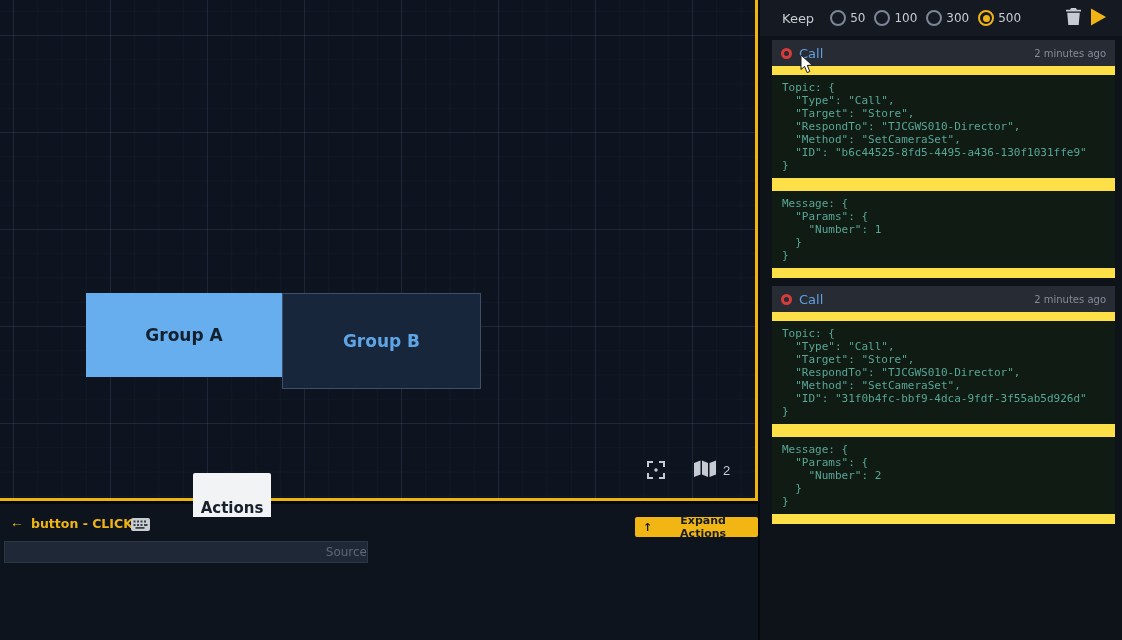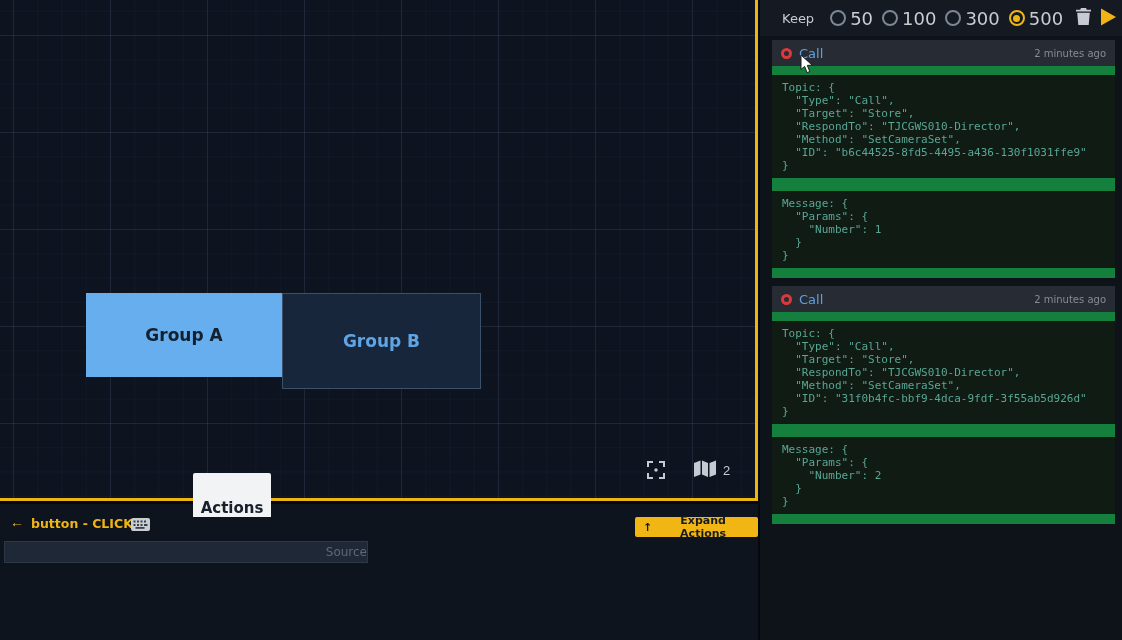--- a/index.html
+++ b/index.html
@@ -63,38 +63,38 @@
   .src-input { left:4px;  width:364px; }
   .tgt-input { left:374px; width:363px; }
 
   
   .right-panel { position:absolute; left:760px; top:0; width:362px; height:640px; background:#0e1319; }
   .keep-bar {
     height:36px; background:#141922; display:flex; align-items:center; padding:0 10px 0 22px;
   }
   .keep-label { font-size:13px; color:#c9ccd1; margin-right:16px; }
   .radio-item { display:flex; align-items:center; gap:4px; margin-right:9px; background:none; border:none;
-                cursor:pointer; color:#c9ccd1; font-size:18px; font-family:inherit; }
+                cursor:pointer; color:#c9ccd1; font-size:12px; font-family:inherit; }
   .radio-circle { width:16px; height:16px; border:2px solid #7d8694; border-radius:50%;
                   display:flex; align-items:center; justify-content:center; }
   .radio-circle .dot { width:7px; height:7px; border-radius:50%; background:transparent; }
   .radio-circle.selected { border-color:#f0b514; }
   .radio-circle.selected .dot { background:#f0b514; }
   .bar-spacer { flex:1; }
   .icon-btn { background:none; border:none; cursor:pointer; display:flex; align-items:center; padding:4px; }
 
   .messages { padding:4px 7px 0 12px; }
   .msg-card { margin-bottom:8px; }
   .msg-header {
     height:26px; background:#272c34; display:flex; align-items:center; padding:0 9px; cursor:pointer;
   }
   .status-ring { width:11px; height:11px; border:3px solid #d83b3b; border-radius:50%; flex:none; }
   .msg-title { color:#61a0dc; font-size:13px; margin-left:7px; }
   .msg-time { margin-left:auto; color:#858c97; font-size:10px; }
-  .msg-body { background:#15803d; padding:9px 0 10px 0; }
+  .msg-body { background:#fde047; padding:9px 0 10px 0; }
   .code-block {
     background:#101b14; color:#58a796; padding:6px 10px;
     font-family:"DejaVu Sans Mono","Liberation Mono",monospace;
     font-size:11px; line-height:13px; white-space:pre; margin:0 0 13px 0; overflow:hidden;
   }
   .code-block:last-child { margin-bottom:0; }
 
   .cursor { position:absolute; left:800px; top:54px; z-index:50; pointer-events:none; }
 </style>
 </head>

